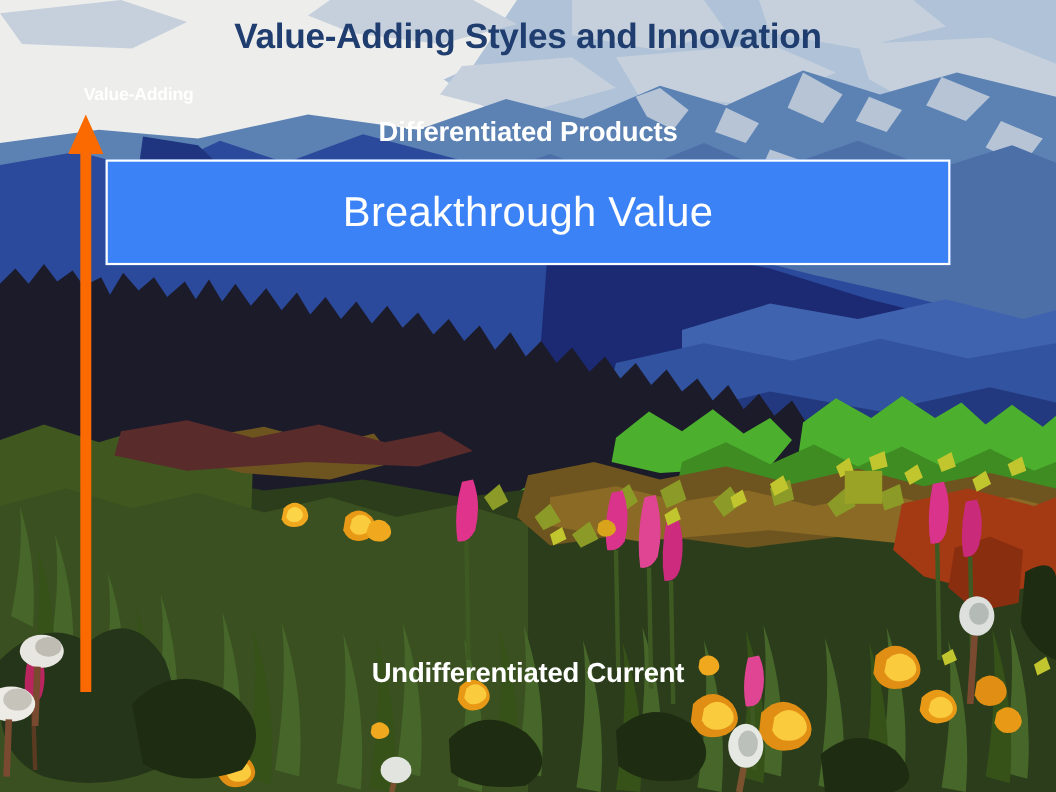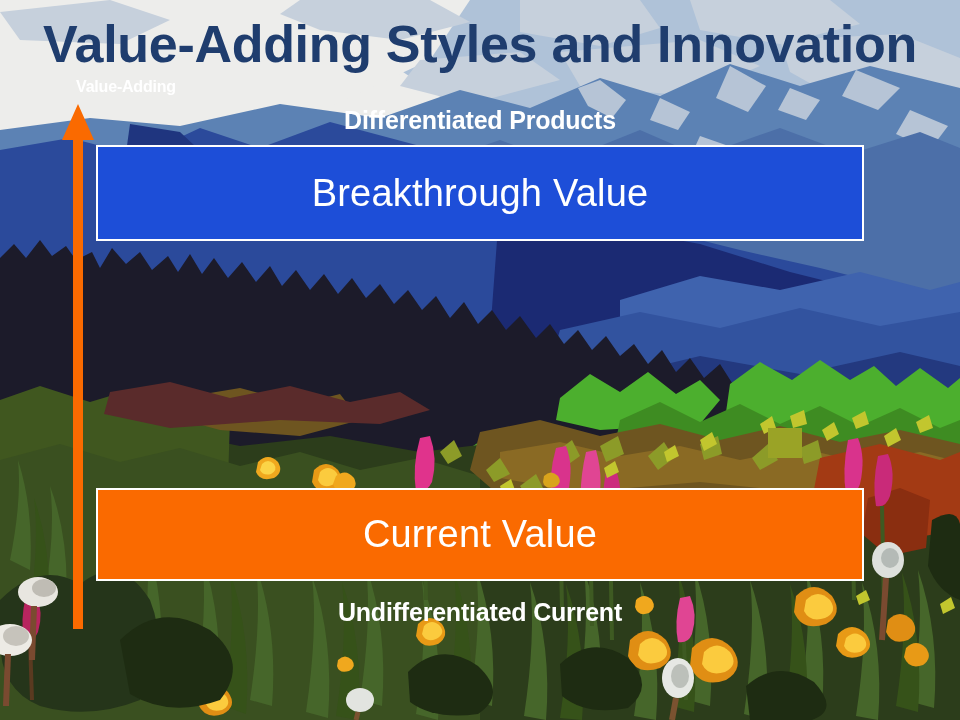--- a/index.html
+++ b/index.html
@@ -21,21 +21,21 @@
 
   
   #overlay{
     position:absolute;left:0;top:0;width:960px;height:720px;
   }
 
   .slide-title{
     position:absolute;
     left:0;top:16px;width:960px;
     text-align:center;
-    font-size:52px;
+    font-size:32px;
     font-weight:bold;
     color:#1F3D6E;
     letter-spacing:-0.3px;
     line-height:1.1;
   }
 
   .axis-label{
     position:absolute;
     left:36px;top:78px;
     width:180px;
@@ -72,21 +72,21 @@
     display:flex;
     align-items:center;
     justify-content:center;
     color:#ffffff;
     font-size:38px;
     font-weight:normal;
     letter-spacing:0.2px;
   }
   .value-box.breakthrough{
     top:145px;height:96px;
-    background:#1d4ed8;
+    background:#3b82f6;
   }
   .value-box.current{
     top:488px;height:93px;
     background:#FA6A00;
   }
 </style>
 </head>
 <body>
 
 <div id="slide">
@@ -390,20 +390,17 @@
     <svg class="arrow-up" viewBox="0 0 40 525" preserveAspectRatio="none">
       <polygon points="20,0 36,36 25,36 25,525 15,525 15,36 4,36" fill="#FA6A00"></polygon>
     </svg>
 
     <div class="band-caption top">Differentiated Products</div>
 
     <div class="value-box breakthrough">
       <span>Breakthrough Value</span>
     </div>
 
-    <div class="value-box current">
-      <span>Current Value</span>
-    </div>
 
     <div class="band-caption bottom">Undifferentiated Current</div>
 
   </div>
 </div>
 
 </body></html>

